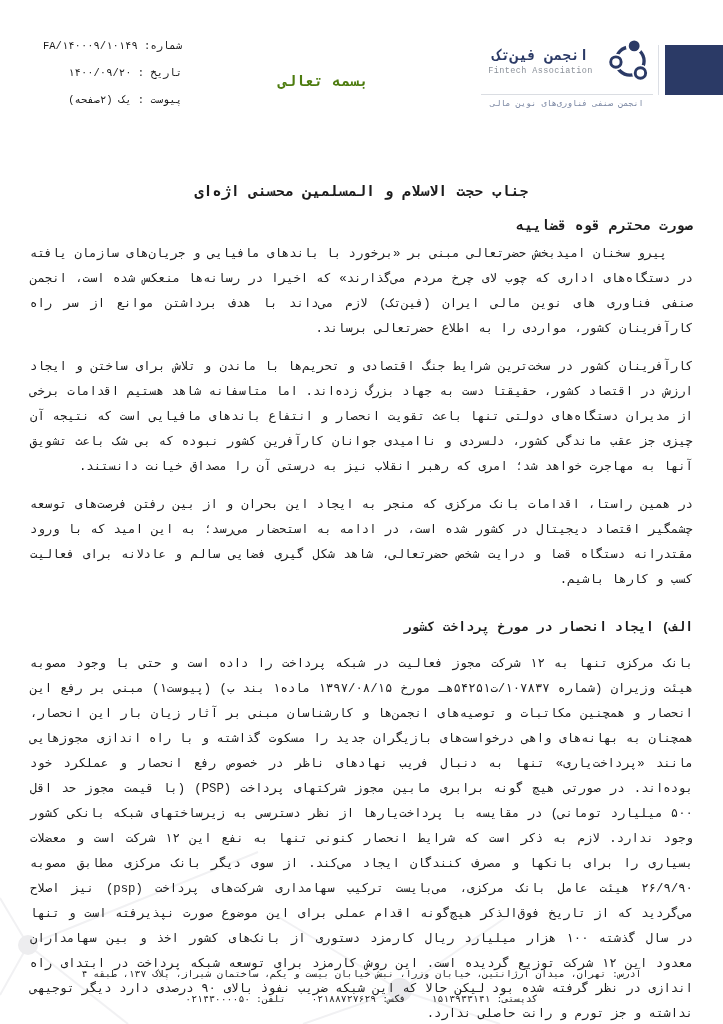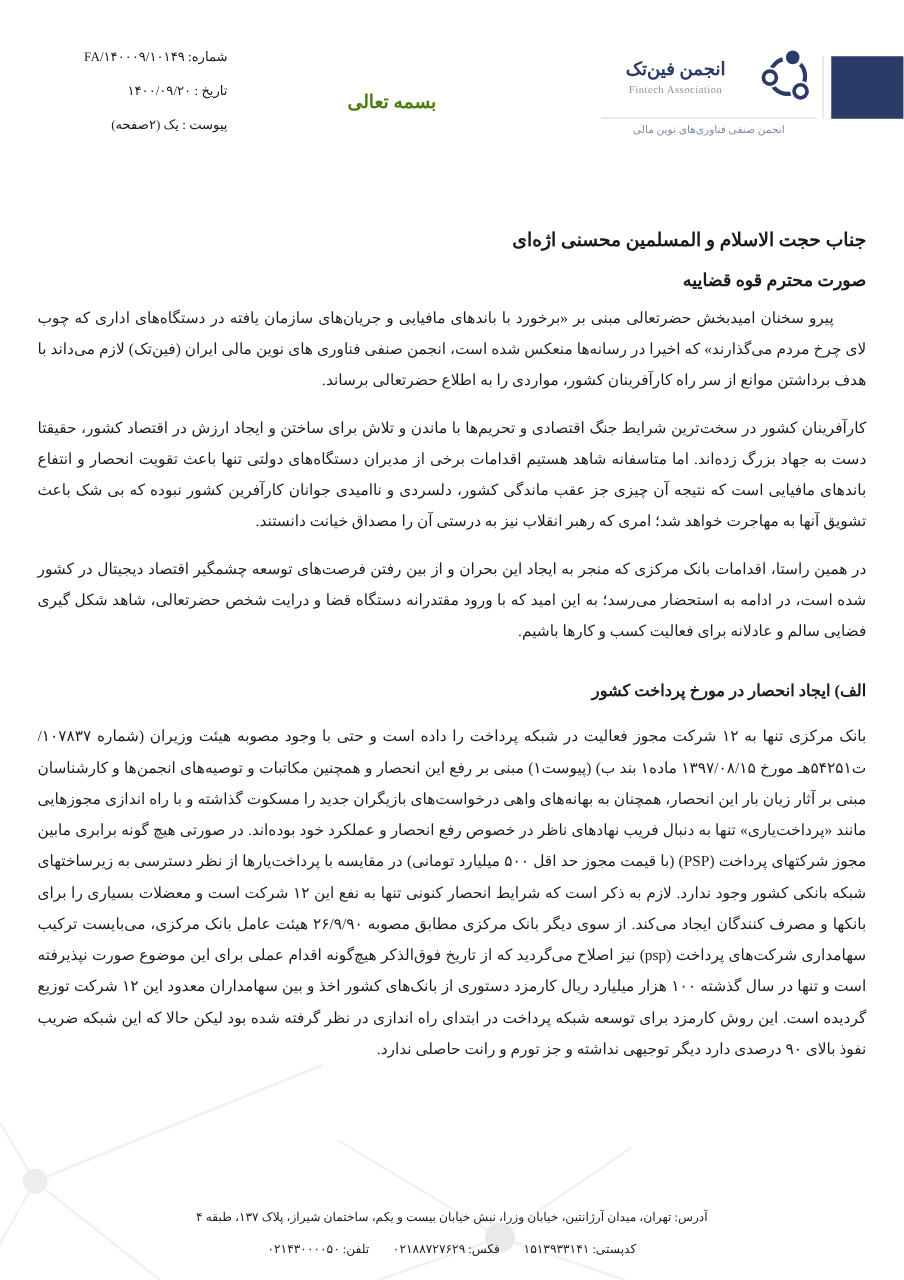--- a/index.html
+++ b/index.html
@@ -1,20 +1,20 @@
 <!DOCTYPE html>
 <html lang="fa"><head>
 <meta charset="utf-8">
 <style>
   html,body { margin:0; padding:0; background:#ffffff; }
   .page {
     position:relative;
     width:723px; height:1024px;
     background:#ffffff;
-    font-family:Liberation Serif, serif;
+    font-family:Liberation Mono, monospace;
     direction:rtl;
     overflow:hidden;
     color:#1c1c1c;
   }
   .watermark { position:absolute; inset:0; z-index:0; }
 
   
   .meta {
     position:absolute; top:33px; left:30px; width:152px;
     font-size:10.5px; line-height:27px; color:#1a1a1a;
@@ -39,21 +39,21 @@
   .logo-tagline { color:#7e8aa5; font-size:8.5px; text-align:center; }
 
   .corner-sep { position:absolute; top:45px; right:64px; width:1px; height:50px; background:#dcdfe5; z-index:2; }
   .corner-band { position:absolute; top:45px; right:0; width:58px; height:50px; background:#2b3a66; z-index:2; }
 
   
   .content {
     position:absolute; top:176px; right:30px; left:30px; z-index:1;
     font-size:12.3px; line-height:25px; text-align:justify; text-justify:inter-word;
   }
-  .recipient-line1 { font-weight:bold; font-size:15px; line-height:34px; text-align:right; }
+  .recipient-line1 { font-weight:bold; font-size:15px; line-height:34px; text-align:center; }
   .recipient-line2 { font-weight:bold; font-size:14px; line-height:32px; text-align:right; }
   .salutation { font-weight:bold; margin:20px 0 10px; text-align:right; }
   .para { margin:0 0 13px; }
   .para.indent { text-indent:26px; }
   .section-heading { font-weight:bold; font-size:13px; margin:22px 0 12px; text-align:right; }
 
   
   .footer {
     position:absolute; bottom:12px; right:23px; left:23px; z-index:1;
     text-align:center; font-size:9.8px; line-height:25px; color:#222;

